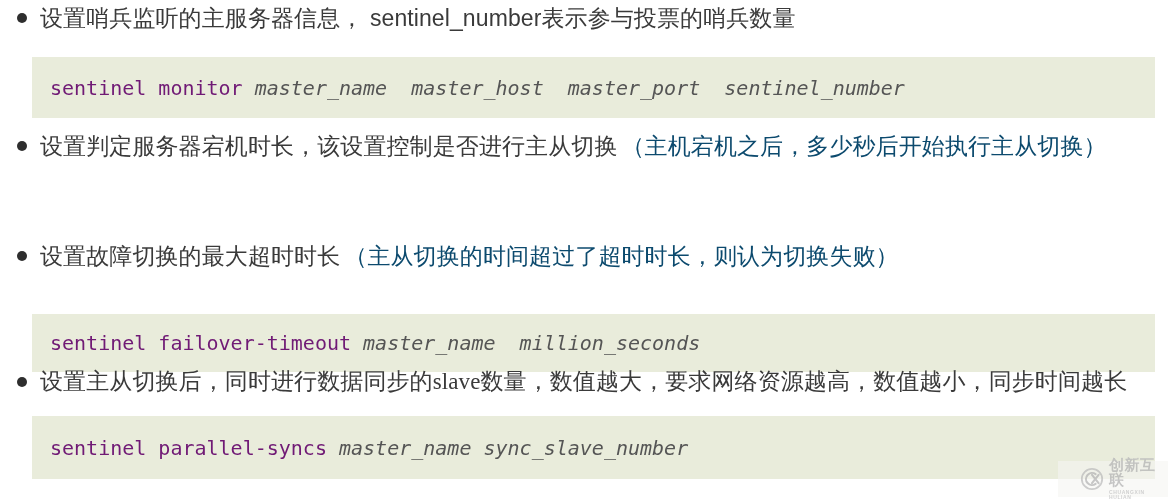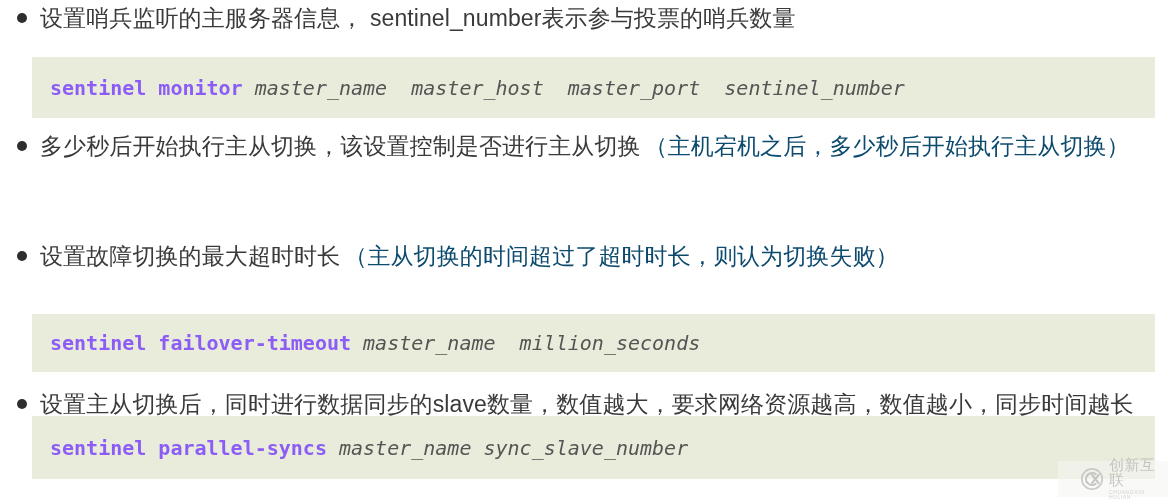--- a/index.html
+++ b/index.html
@@ -67,22 +67,22 @@
   }
   .code-line {
     font-family: "DejaVu Sans Mono", "Liberation Mono", monospace;
     font-size: 20px;
     white-space: pre;
     padding-left: 18px;
     color: #2b2b2b;
     letter-spacing: 0px;
   }
   .code-line .kw {
-    font-weight: bold;
-    color: #8b5cf6;
+    font-weight: normal;
+    color: #701a75;
     text-align: right;
   }
   .code-line .arg {
     font-style: italic;
     color: #555555;
     margin-top: 17px;
   }
 
   
   .watermark {
@@ -91,20 +91,21 @@
     bottom: 6px;
     width: 110px;
     height: 36px;
     background: rgba(245,245,242,0.72);
     display: flex;
     align-items: center;
     gap: 5px;
     padding-left: 22px;
     box-sizing: border-box;
     opacity: 0.85;
+    font-weight: bold;
   }
   .wm-logo {
     width: 24px;
     height: 24px;
     flex: 0 0 auto;
   }
   .wm-textwrap {
     display: flex;
     flex-direction: column;
     justify-content: center;
@@ -133,34 +134,34 @@
     <span class="bullet-marker"></span>
     <span class="bullet-text"><span class="plain">设置哨兵监听的主服务器信息，  sentinel_number表示参与投票的哨兵数量</span><span class="note"></span></span>
   </div>
 
   <div class="code-block" style="top:57px; height:61px;">
     <code class="code-line"><span class="kw">sentinel monitor</span><span class="arg"> master_name  master_host  master_port  sentinel_number</span></code>
   </div>
 
   <div class="bullet-row" style="top:130px;">
     <span class="bullet-marker"></span>
-    <span class="bullet-text"><span class="plain">多少秒后开始执行主从切换，该设置控制是否进行主从切换</span><span class="note">（主机宕机之后，多少秒后开始执行主从切换）</span></span>
+    <span class="bullet-text"><span class="plain">设置判定服务器宕机时长，该设置控制是否进行主从切换</span><span class="note">（主机宕机之后，多少秒后开始执行主从切换）</span></span>
   </div>
 
 
   <div class="bullet-row" style="top:240px;">
     <span class="bullet-marker"></span>
     <span class="bullet-text"><span class="plain">设置故障切换的最大超时时长</span><span class="note">（主从切换的时间超过了超时时长，则认为切换失败）</span></span>
   </div>
 
   <div class="code-block" style="top:314px; height:58px;">
     <code class="code-line"><span class="kw">sentinel failover-timeout</span><span class="arg"> master_name  million_seconds</span></code>
   </div>
 
-  <div class="bullet-row" style="top:388px;">
+  <div class="bullet-row" style="top:366px;font-family:Liberation Serif, serif;">
     <span class="bullet-marker"></span>
     <span class="bullet-text"><span class="plain">设置主从切换后，同时进行数据同步的slave数量，数值越大，要求网络资源越高，数值越小，同步时间越长</span><span class="note"></span></span>
   </div>
 
   <div class="code-block" style="top:416px; height:63px;">
     <code class="code-line"><span class="kw">sentinel parallel-syncs</span><span class="arg"> master_name sync_slave_number</span></code>
   </div>
 
   <div class="watermark">
     <svg class="wm-logo" viewBox="0 0 40 40">

